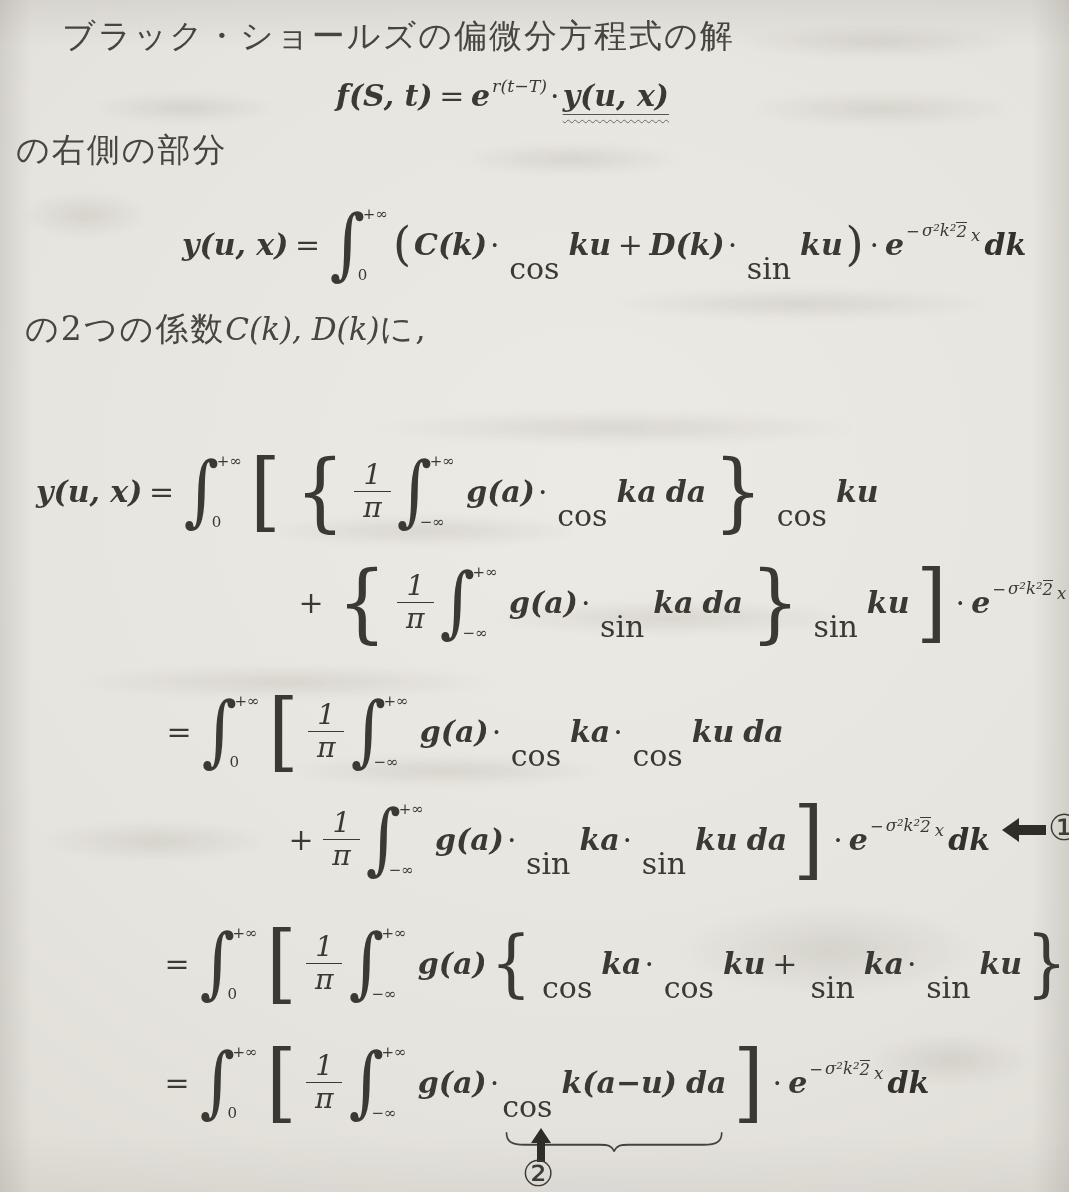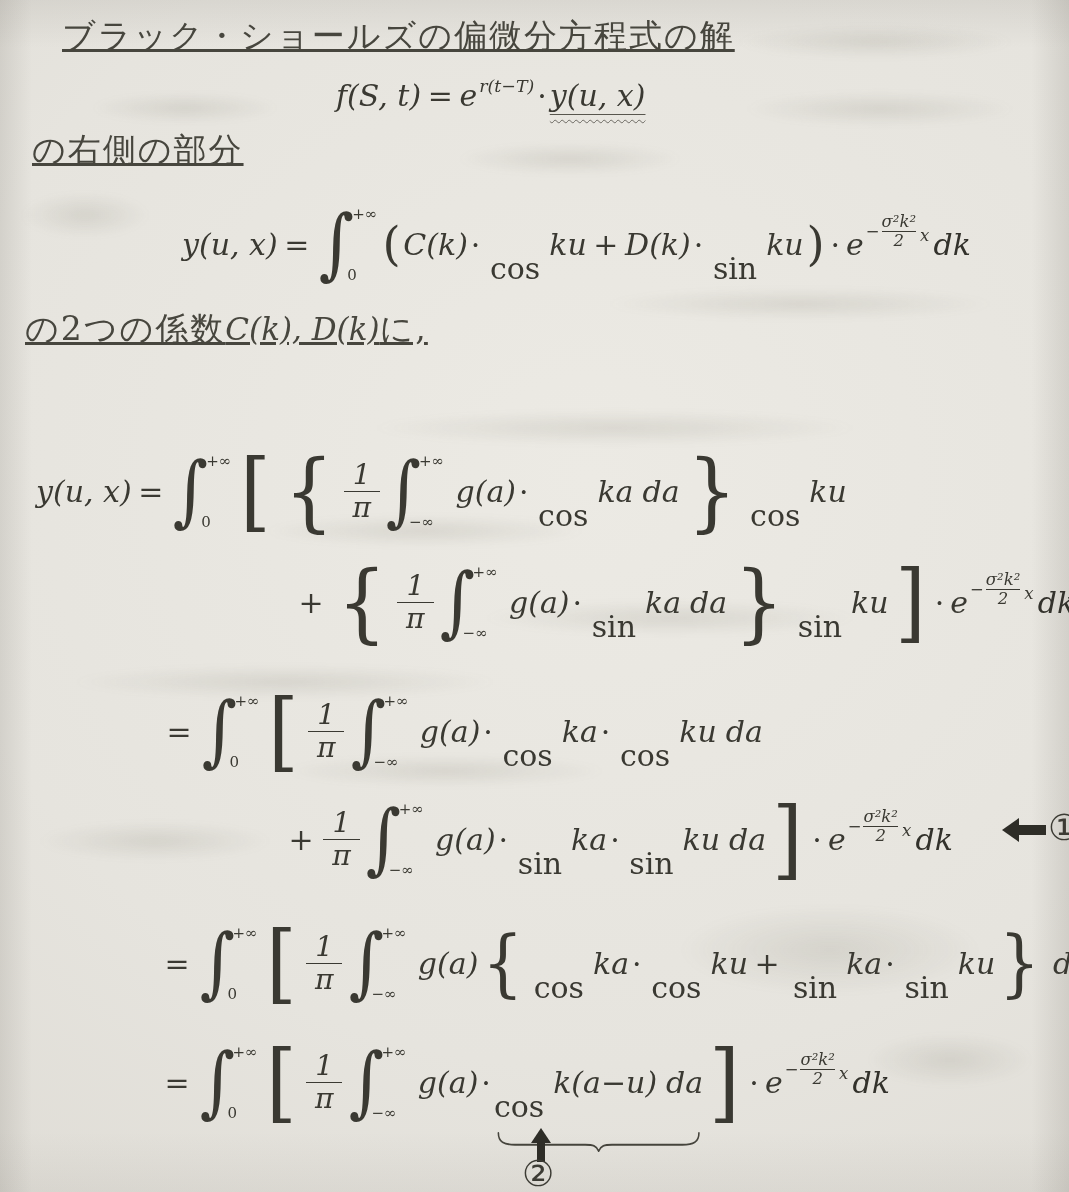--- a/index.html
+++ b/index.html
@@ -8,26 +8,26 @@
     font-family:"DejaVu Serif","Liberation Serif",serif;color:#3b3a33;
     background:
       linear-gradient(90deg, rgba(118,114,106,.17) 0%, rgba(118,114,106,0) 3%, rgba(118,114,106,0) 96.5%, rgba(128,124,116,.20) 100%),
       linear-gradient(180deg, rgba(118,114,106,.12) 0%, rgba(118,114,106,0) 4%, rgba(118,114,106,0) 95%, rgba(118,114,106,.08) 100%),
       radial-gradient(135% 110% at 55% 40%, #eceae4 0%, #e6e4de 45%, #dcd9d2 82%, #d2cfc8 100%);
   }
   
   .ghost{position:absolute;border-radius:10px;filter:blur(3px);
     background:radial-gradient(closest-side, rgba(108,106,90,.14), rgba(108,106,90,0) 75%);}
   
-  .jp{position:absolute;white-space:nowrap;font-size:33px;letter-spacing:2px;color:#47463e;text-decoration:underline;}
+  .jp{position:absolute;white-space:nowrap;font-size:33px;letter-spacing:2px;color:#47463e;}
   .jp .jmath{font-style:italic;letter-spacing:0;font-size:31px;}
   
   .eqrow{position:absolute;display:flex;align-items:center;white-space:nowrap;
          font-style:italic;font-size:30px;color:#3a3932;}
-  .mi{font-style:italic;}
+  .mi{font-style:italic;font-weight:bold;}
   .fn{font-style:normal;margin-left:.22em;margin-top:48px;}
   .mo{font-style:normal;margin:0 .22em;}
   .cd{font-style:normal;margin:0 .1em;}
   .ml{margin-left:.3em;}
   .dk{margin-left:.14em;color:#32312b;}
   
   .bint{display:inline-flex;align-items:center;font-style:normal;margin:0 .08em;}
   .bint .sg{font-size:235%;line-height:.8;transform:scaleY(1.1) scaleX(.96);}
   .bint .lm{display:inline-flex;flex-direction:column;justify-content:space-between;
             height:82px;font-size:15px;line-height:1;margin-left:-3px;font-style:normal;}
@@ -36,21 +36,21 @@
   .bint .dn0{transform:translate(-5px,-3px);}
   
   .frac{display:inline-flex;flex-direction:column;align-items:center;line-height:1.12;
         margin:0 .1em;font-size:94%;font-style:italic;}
   .frac .nu{padding:0 .32em;}
   .frac .de{border-top:1.8px solid currentColor;padding:0 .32em;}
   
   .pow{display:inline-flex;align-items:center;margin-left:.1em;}
   .pow .sup{display:inline-flex;align-items:center;font-size:55%;margin-left:2px;
             transform:translateY(-13px);font-style:normal;}
-  .sup .sfr{display:inline-flex;flex-direction:column;align-items:center;line-height:1.12;margin:0 2px;font-style:italic;}
+  .sup .sfr{display:inline-flex;flex-direction:row;align-items:center;line-height:1.12;margin:0 2px;font-style:italic;}
   .sfr .d{border-top:1.3px solid currentColor;width:100%;text-align:center;}
   .sup .sx{font-style:italic;transform:translateY(4px);margin-left:2px;}
   
   .dl{font-style:normal;line-height:.72;margin:0 .06em;font-weight:400;}
   .s1{font-size:155%;}
   .s2{font-size:215%;transform:scaleY(1.12);}
   .s3{font-size:282%;transform:scaleY(1.02) scaleX(.92);}
   
   .sup1{font-size:58%;font-style:italic;display:inline-block;transform:translateY(-10px);margin-left:2px;}
   .pow1{display:inline-flex;align-items:center;}
@@ -94,21 +94,21 @@
     <span class="mi">f(S, t)</span>
     <span class="mo">=</span>
     <span class="pow1">
       <span class="mi">e</span>
       <span class="sup1">r(t−T)</span>
     </span>
     <span class="cd">·</span>
     <span class="ul1"><span class="ul2 mi">y(u, x)</span></span>
   </div>
 
-  <div class="jp" style="left:32px;top:128px;">
+  <div class="jp" style="left:16px;top:128px;">
     <span>の右側の部分</span>
   </div>
 
   <div class="eqrow" style="left:182px;top:203px;">
     <span class="mi">y(u, x)</span>
     <span class="mo">=</span>
     <span class="bint">
       <span class="sg">∫</span>
       <span class="lm">
         <span class="up">+∞</span>

